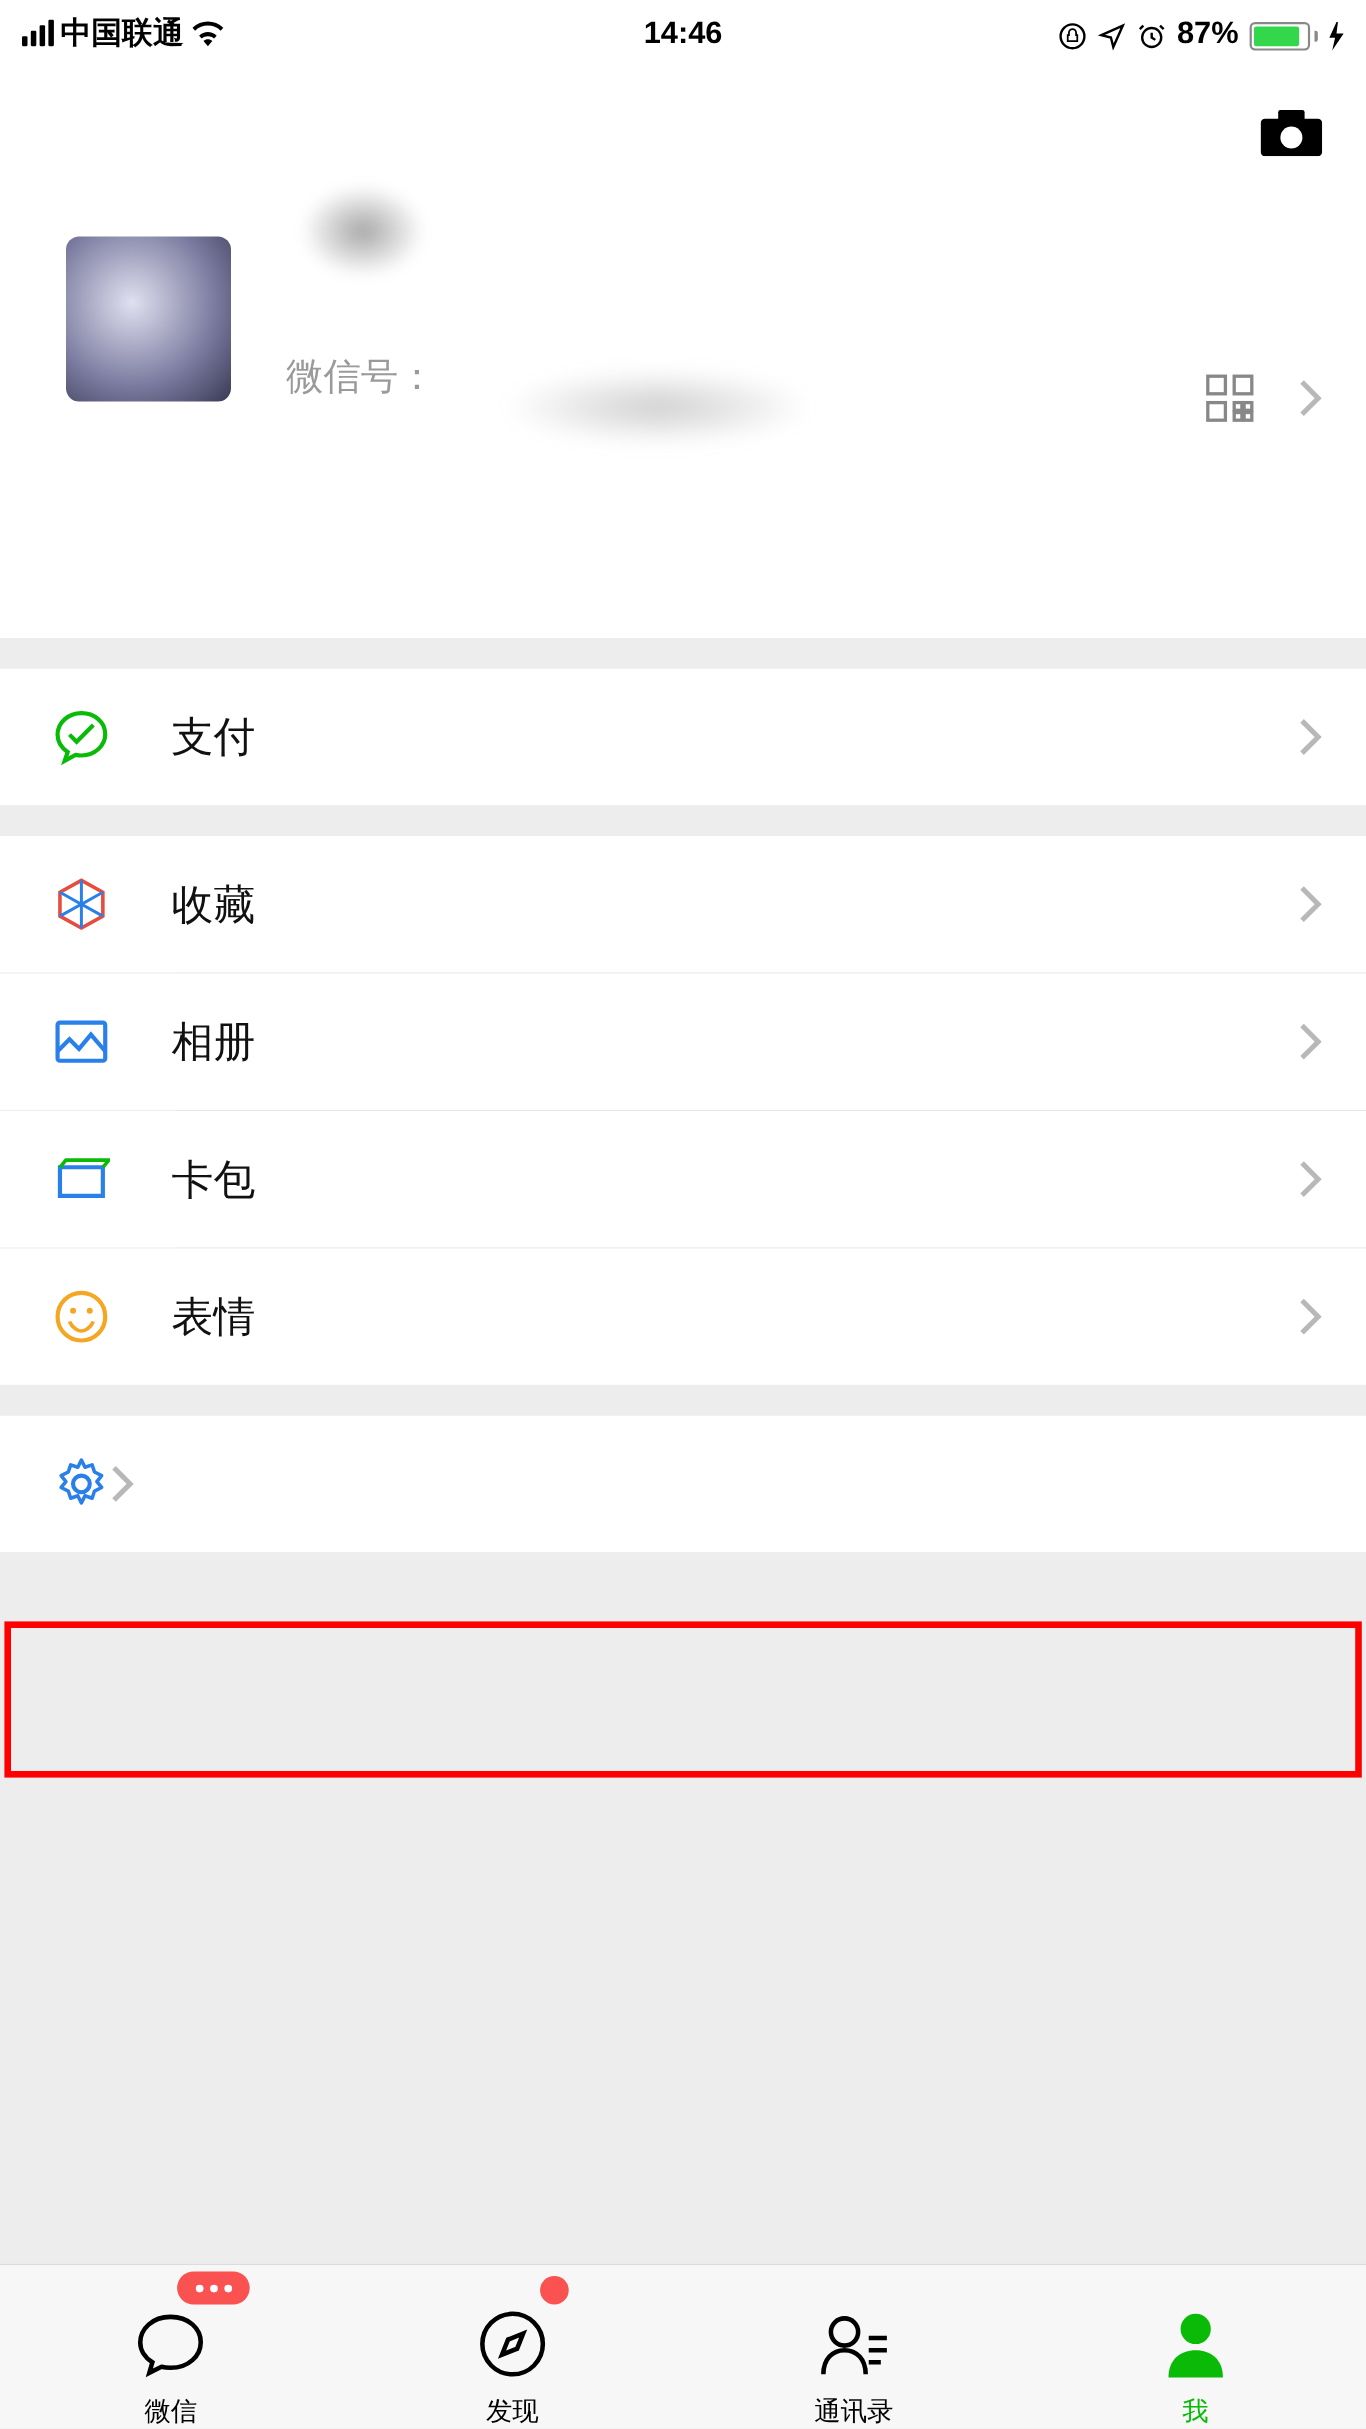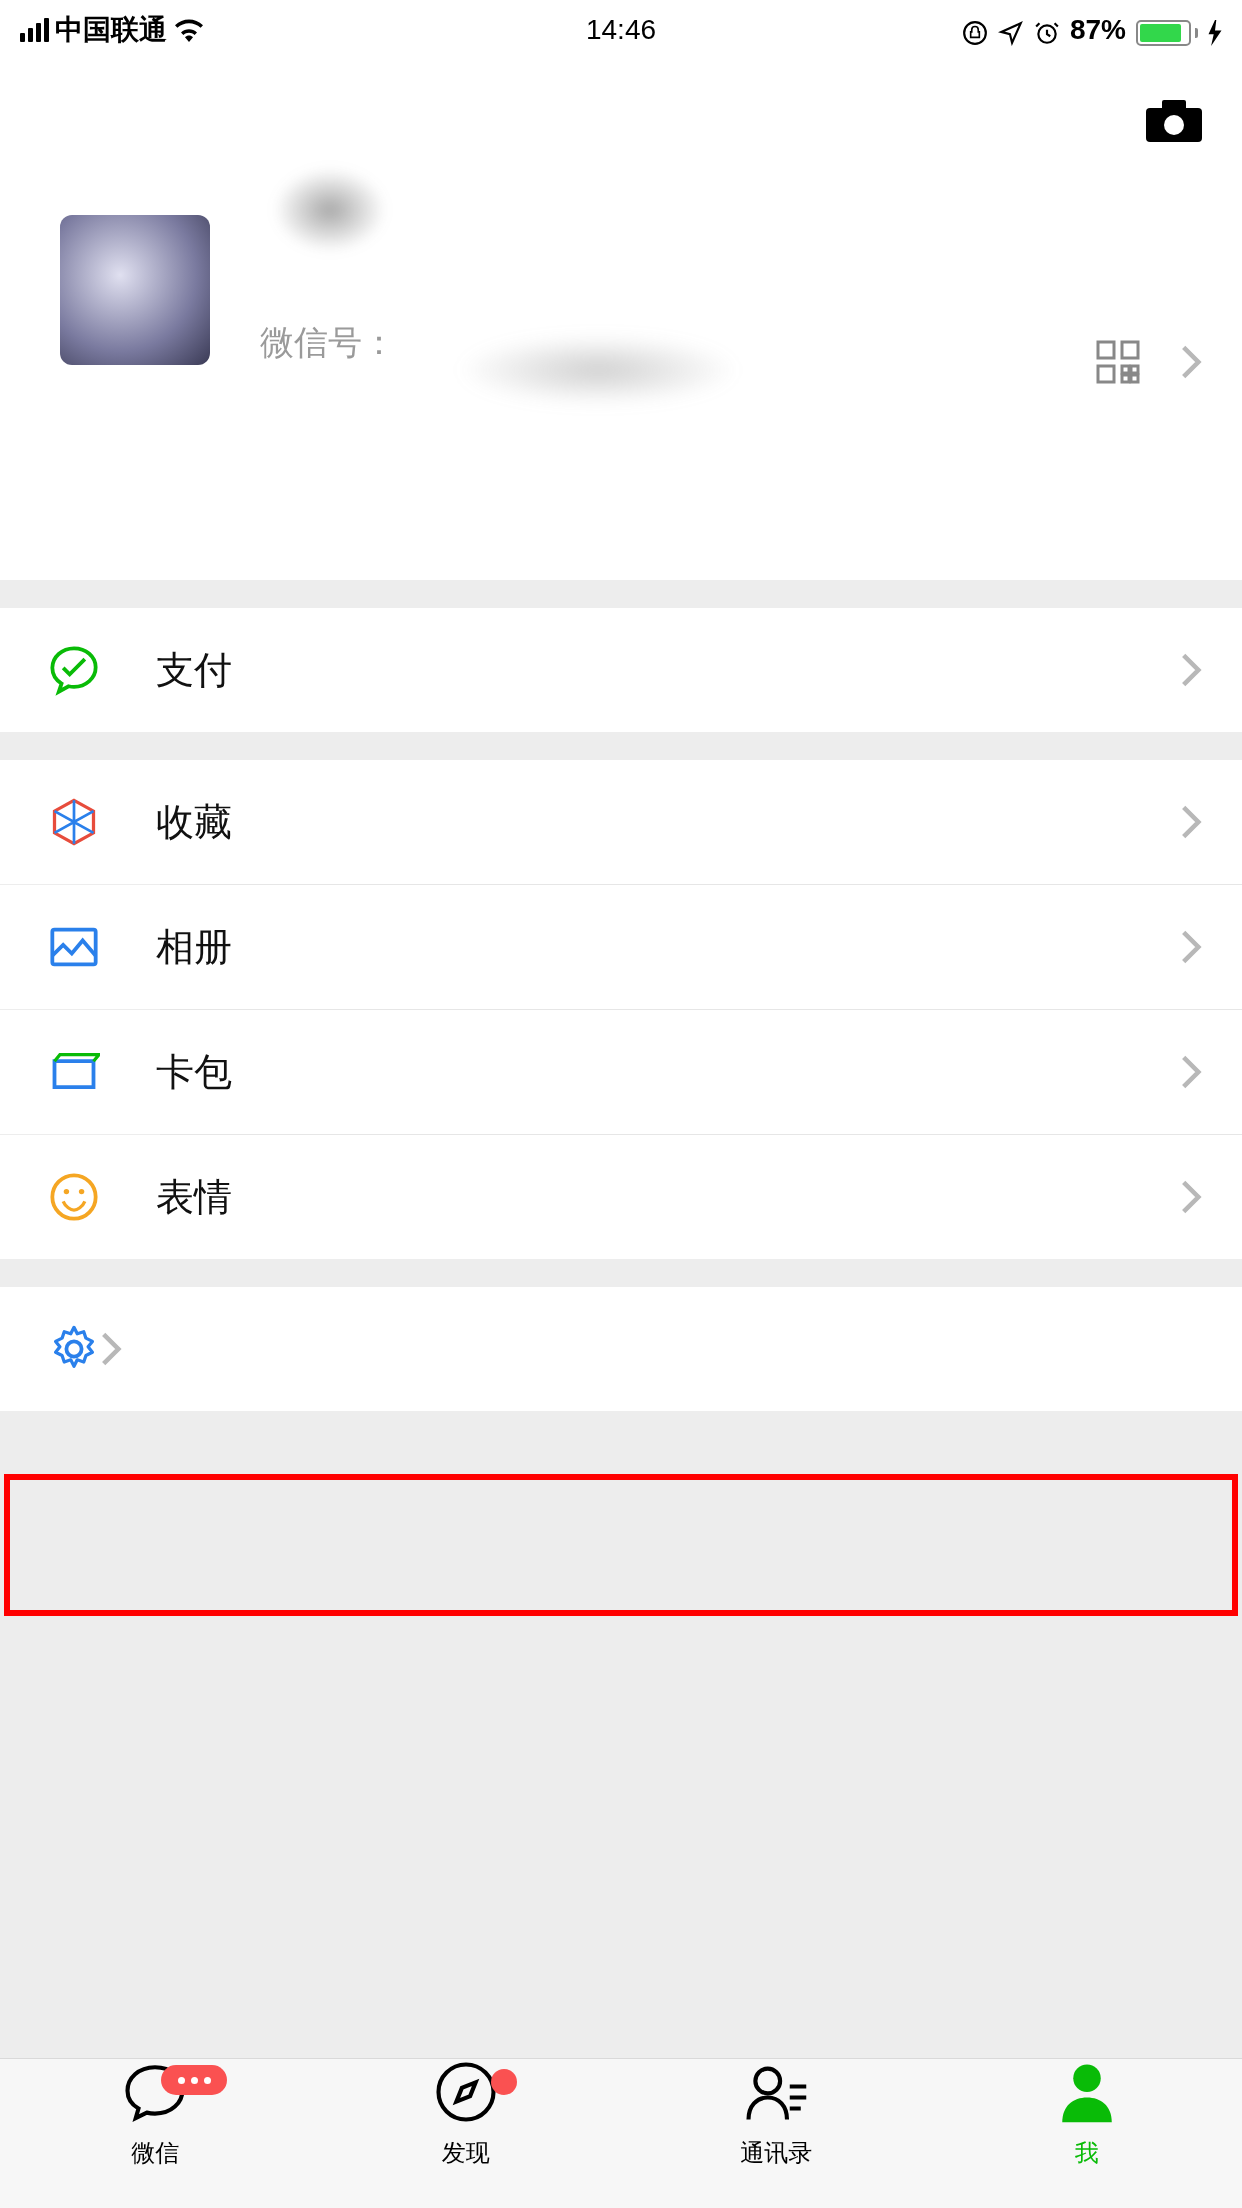--- a/index.html
+++ b/index.html
@@ -16,21 +16,21 @@
       height: 60px;
       background: #fff;
       display: flex;
       align-items: center;
       justify-content: space-between;
       padding: 0 20px;
       font-size: 28px;
       font-weight: 600;
     }
     .status-left { display: flex; align-items: center; gap: 6px; }
-    .status-center { position: absolute; left: 50%; transform: translateX(-50%); font-weight: 400; }
+    .status-center { position: absolute; left: 50%; transform: translateX(-50%); font-weight: 700; }
     .status-right { display: flex; align-items: flex-end; gap: 10px; }
     .signal-bars { display: flex; align-items: flex-end; gap: 3px; }
     .signal-bars span { width: 5px; background: #000; border-radius: 1px; }
     .signal-bars span:nth-child(1){height:9px}
     .signal-bars span:nth-child(2){height:14px}
     .signal-bars span:nth-child(3){height:19px}
     .signal-bars span:nth-child(4){height:24px}
     .battery { display: flex; align-items: center; gap: 4px; }
     .battery-body { width: 55px; height: 26px; border: 2px solid #888; border-radius: 5px; position: relative; padding: 2px; }
     .battery-fill { width: 87%; height: 100%; background: #32d74b; border-radius: 2px; }
@@ -117,21 +117,21 @@
       height: 150px;
       background: #f7f7f7;
       border-top: 1px solid #d9d9d9;
       display: flex;
     }
     .tab {
       flex: 1;
       display: flex;
       flex-direction: column;
       align-items: center;
-      justify-content: flex-start;
+      justify-content: flex-end;
       gap: 12px;
       position: relative;
     }
     .tab-icon { width: 66px; height: 66px; }
     .tab-label { font-size: 24px; color: #000; }
     .tab.active .tab-label { color: #09bb07; }
     .badge-pill {
       position: absolute;
       top: 6px;
       left: 52%;

